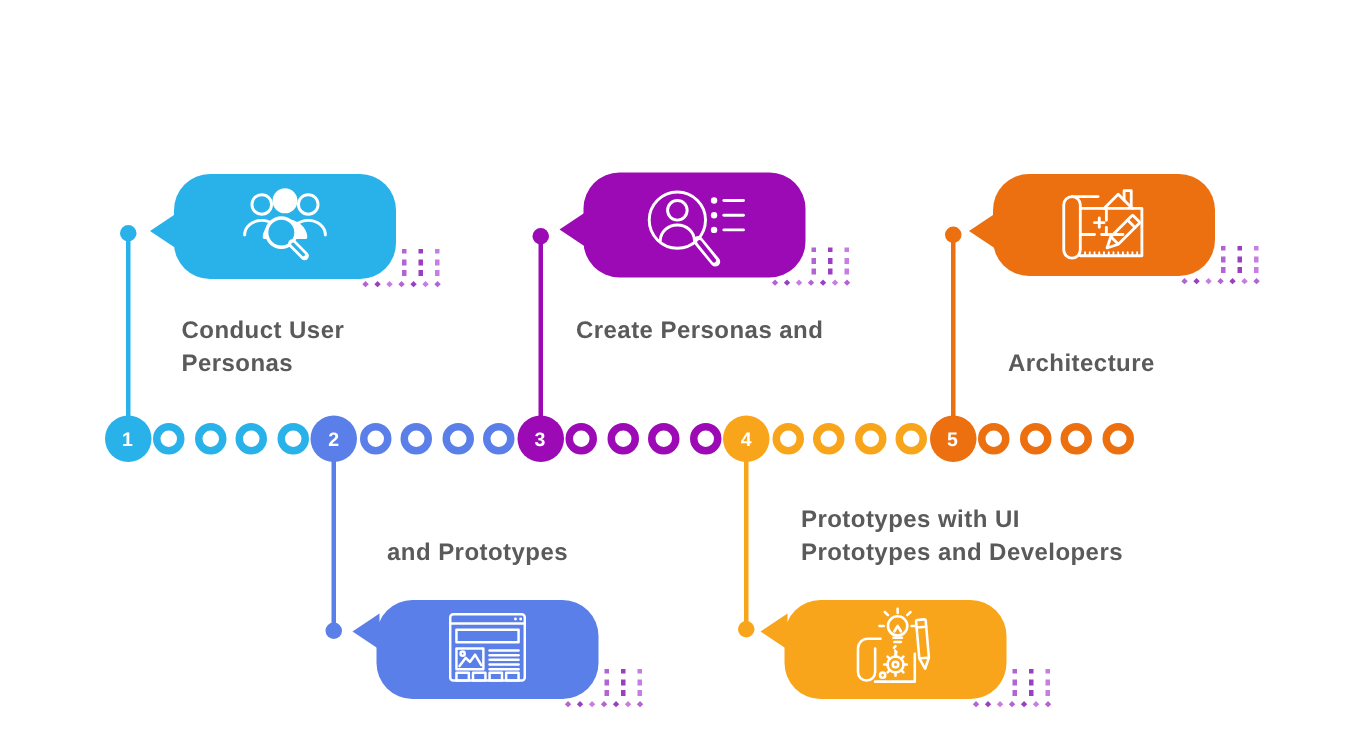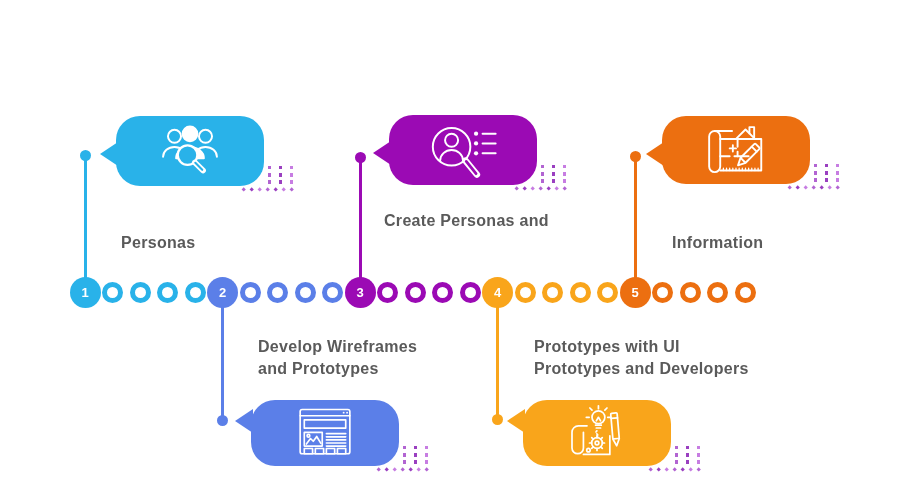--- a/index.html
+++ b/index.html
@@ -76,21 +76,21 @@
         <circle cx="69" cy="20" r="8"></circle>
           <path d="M55,45 a14,12 0 0 1 28,0"></path>
         <circle cx="50" cy="17" r="9" fill="#fff"></circle>
           <path d="M33,47 a17,14 0 0 1 34,0 z" fill="#fff" stroke="#fff"></path>
         <circle cx="47" cy="43" r="12" fill="var(--c)" stroke="#fff" stroke-width="2.8"></circle>
         <line x1="56" y1="52" x2="66" y2="62" stroke="#fff" stroke-width="7"></line>
         <line x1="56.5" y1="52.5" x2="65" y2="61" stroke="var(--c)" stroke-width="2.6"></line>
       </svg>
     </div>
     <div class="label">
-      <br><span>Personas</span>
+      <span>Conduct User</span><br><span>Personas</span>
     </div>
   </div>
 
   <div class="step-group g2" style="--c: #5b7fe8;">
     <div class="pattern">
         <i style="left: 28px; top: 0px; background: rgb(178, 100, 210);"></i>
         <i style="left: 39px; top: 0px; background: rgb(154, 63, 192);"></i>
         <i style="left: 50px; top: 0px; background: rgb(199, 125, 226);"></i>
         <i style="left: 28px; top: 7.2px; background: rgb(178, 100, 210);"></i>
         <i style="left: 39px; top: 7.2px; background: rgb(154, 63, 192);"></i>
@@ -122,21 +122,21 @@
         <line x1="52" y1="52" x2="80" y2="52"></line>
           <line x1="52" y1="56.5" x2="80" y2="56.5"></line>
         <line x1="52" y1="61" x2="80" y2="61"></line>
         <rect x="20" y="64.5" width="12" height="7.5"></rect>
           <rect x="36" y="64.5" width="12" height="7.5"></rect>
         <rect x="52" y="64.5" width="12" height="7.5"></rect>
           <rect x="68" y="64.5" width="12" height="7.5"></rect>
       </svg>
     </div>
     <div class="label">
-      <span>Develop Wireframes</span><br><span>and Prototypes</span>
+      <br><span>and Prototypes</span>
     </div>
   </div>
 
   <div class="step-group g3" style="--c: #9b0ab4;">
     <div class="pattern">
         <i style="left: 28px; top: 0px; background: rgb(178, 100, 210);"></i>
         <i style="left: 39px; top: 0px; background: rgb(154, 63, 192);"></i>
         <i style="left: 50px; top: 0px; background: rgb(199, 125, 226);"></i>
         <i style="left: 28px; top: 7.2px; background: rgb(178, 100, 210);"></i>
         <i style="left: 39px; top: 7.2px; background: rgb(154, 63, 192);"></i>
@@ -264,21 +264,21 @@
         <path d="M42,36 h8 M46,32 v8"></path>
         <g transform="rotate(45 66 44)">
           <rect x="61.5" y="28" width="9" height="26" rx="1.5"></rect>
           <path d="M61.5,54 L66,63 L70.5,54"></path>
           <line x1="61.5" y1="34" x2="70.5" y2="34"></line>
         </g>
         <path d="M34,64 v-3 M38,64 v-3 M42,64 v-3 M46,64 v-3 M50,64 v-3 M54,64 v-3 M58,64 v-3 M62,64 v-3 M66,64 v-3 M70,64 v-3 M74,64 v-3 M78,64 v-3" stroke-width="1.6"></path>
       </svg>
     </div>
     <div class="label">
-      <br><span>Information</span>
+      <br><span>Architecture</span>
     </div>
   </div>
 
   <div id="timeline">
       <div class="connector-line" style="left: 83.5px; top: 155px; height: 137px; background: rgb(41, 178, 233);"></div>
       <div class="connector-dot" style="left: 79.5px; top: 149.5px; background: rgb(41, 178, 233);"></div>
       <div class="timeline-node" style="left: 69.5px; top: 276.5px; background: rgb(41, 178, 233);">1</div>
       <div class="timeline-ring" style="left: 102px; top: 281.5px; border-color: rgb(41, 178, 233);"></div>
       <div class="timeline-ring" style="left: 129.5px; top: 281.5px; border-color: rgb(41, 178, 233);"></div>
       <div class="timeline-ring" style="left: 157px; top: 281.5px; border-color: rgb(41, 178, 233);"></div>

